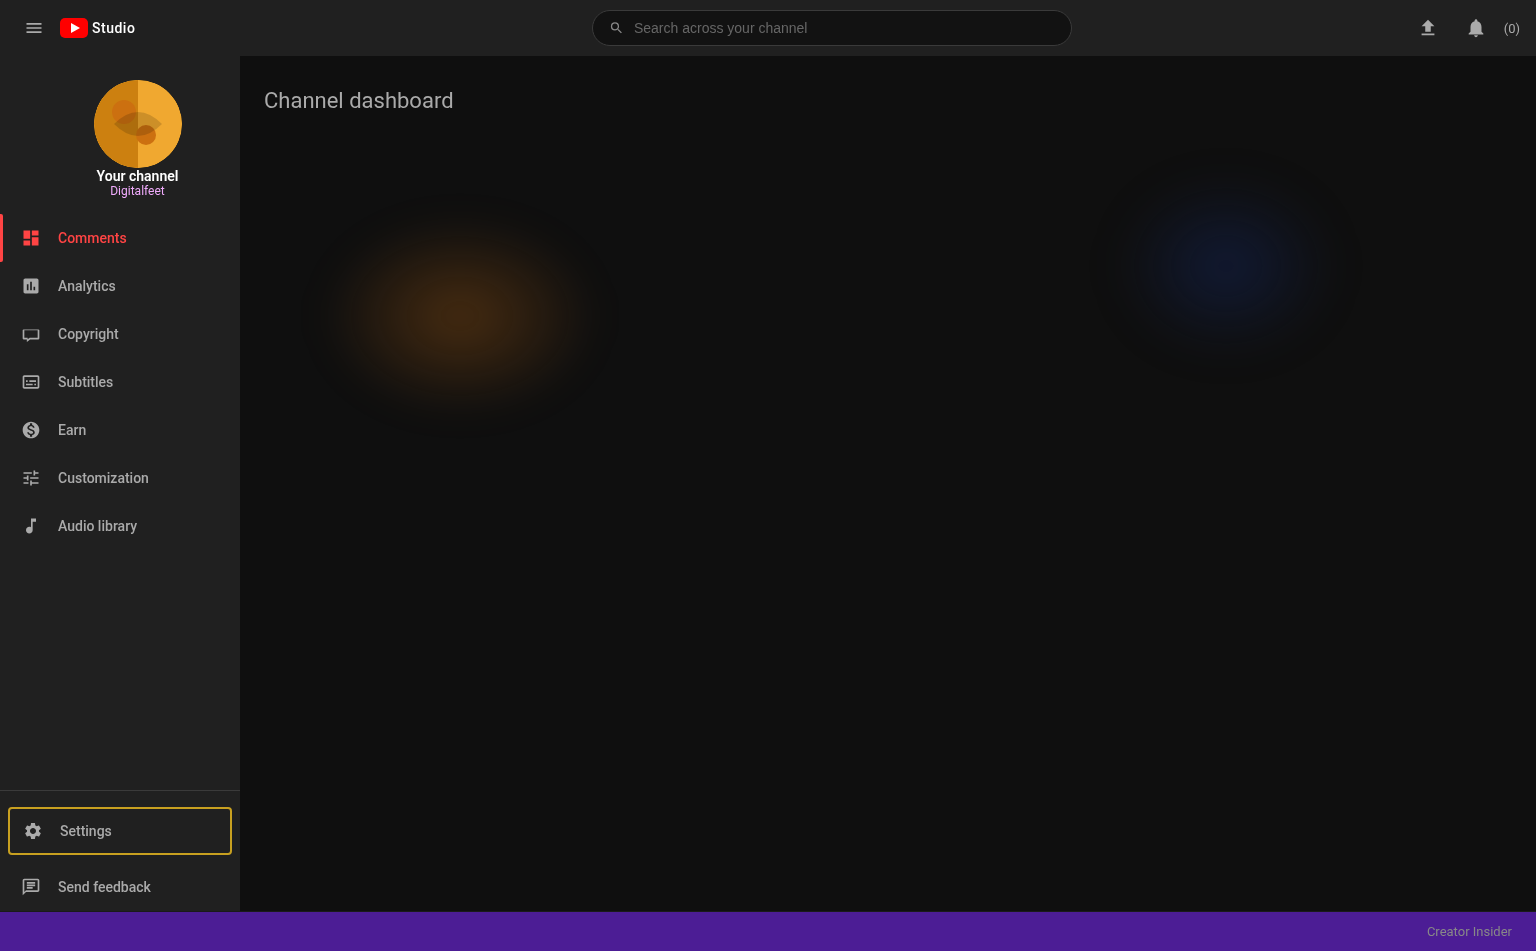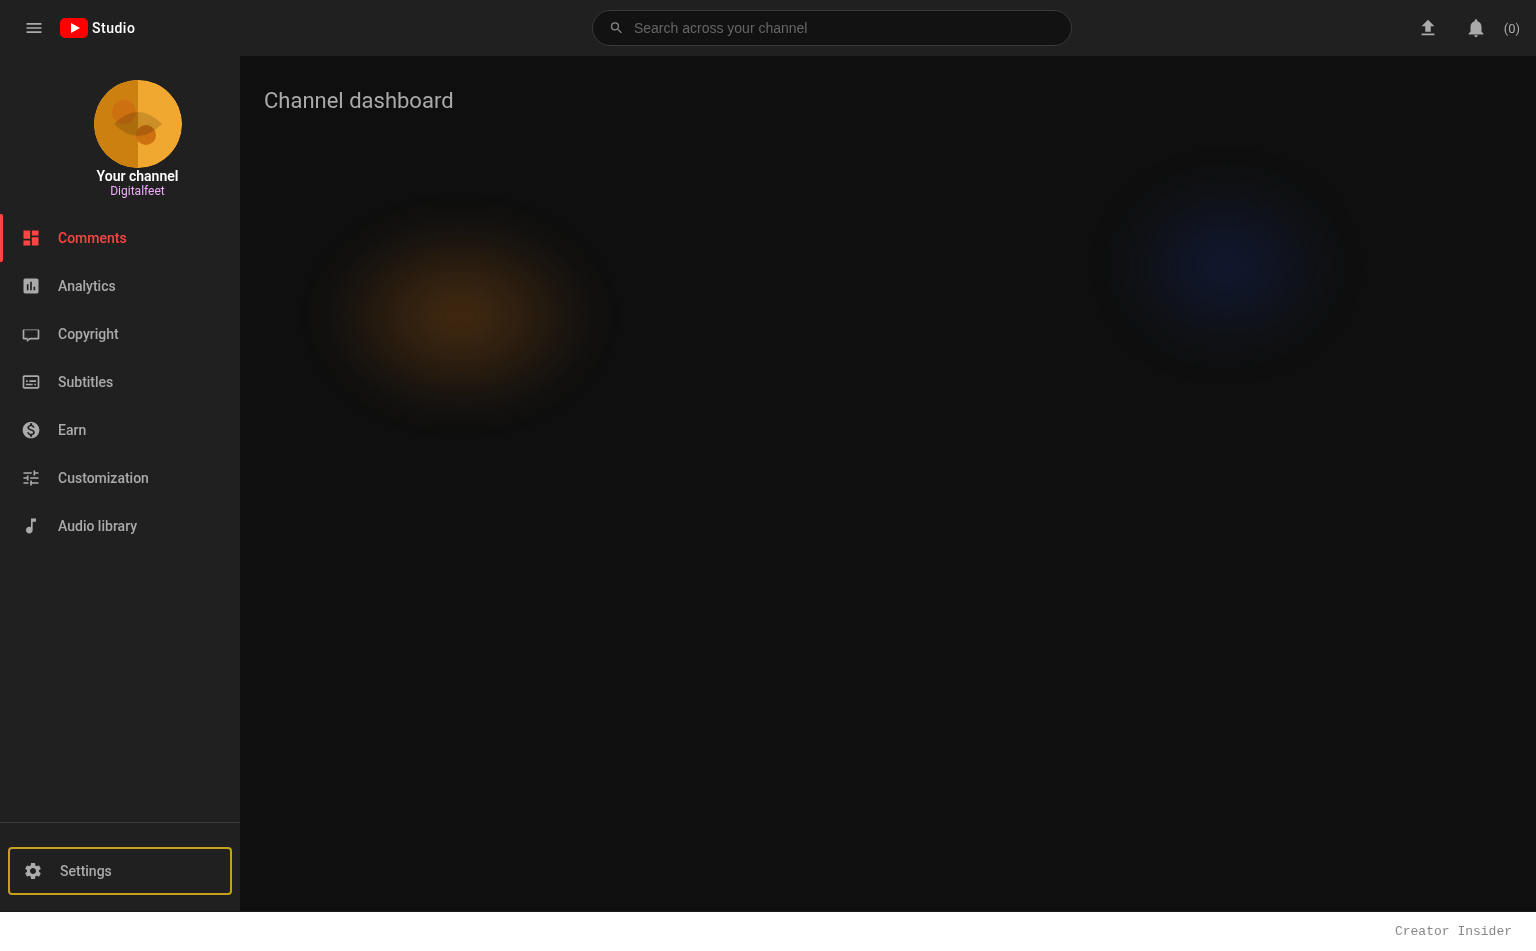--- a/index.html
+++ b/index.html
@@ -244,28 +244,27 @@
       width: 220px;
       height: 180px;
       background: radial-gradient(ellipse at center, rgba(20,40,100,0.45) 0%, rgba(0,0,0,0) 70%);
       filter: blur(20px);
       border-radius: 50%;
     }
 
     
     .footer-bar {
       height: 40px;
-      background: #ffffff;
+      background: #4c1d95;
       display: flex;
       align-items: center;
       justify-content: flex-end;
       padding: 0 24px;
       flex-shrink: 0;
       border-top: 1px solid #1a1a1a;
-      font-family: Liberation Mono, monospace;
     }
     .creator-insider-footer {
       font-size: 13px;
       color: #888;
     }
   </style>
 </head>
 <body>
 
 <div class="header">
@@ -391,29 +390,37 @@
         <span class="nav-icon">
           <svg width="20" height="20" viewBox="0 0 24 24" fill="currentColor">
             <path d="M12 3v10.55c-.59-.34-1.27-.55-2-.55-2.21 0-4 1.79-4 4s1.79 4 4 4 4-1.79 4-4V7h4V3h-6z"></path>
           </svg>
         </span>
         <span class="nav-label">Audio library</span>
       </div>
     </nav>
 
     <div class="sidebar-bottom">
-      <div class="nav-item settings-highlighted" style="border: 2px solid #c8a020; border-radius:4px; margin: 16px 8px; padding: 0 12px;">
+      <div class="nav-item settings-highlighted" style="border: 2px solid #c8a020; border-radius:4px; margin: 8px 8px; padding: 0 12px;">
         <span class="nav-icon">
           <svg width="20" height="20" viewBox="0 0 24 24" fill="currentColor">
             <path d="M19.14 12.94c.04-.3.06-.61.06-.94 0-.32-.02-.64-.07-.94l2.03-1.58c.18-.14.23-.41.12-.61l-1.92-3.32c-.12-.22-.37-.29-.59-.22l-2.39.96c-.5-.38-1.03-.7-1.62-.94l-.36-2.54c-.04-.24-.24-.41-.48-.41h-3.84c-.24 0-.43.17-.47.41l-.36 2.54c-.59.24-1.13.57-1.62.94l-2.39-.96c-.22-.08-.47 0-.59.22L2.74 8.87c-.12.21-.08.47.12.61l2.03 1.58c-.05.3-.09.63-.09.94s.02.64.07.94l-2.03 1.58c-.18.14-.23.41-.12.61l1.92 3.32c.12.22.37.29.59.22l2.39-.96c.5.38 1.03.7 1.62.94l.36 2.54c.05.24.24.41.48.41h3.84c.24 0 .44-.17.47-.41l.36-2.54c.59-.24 1.13-.56 1.62-.94l2.39.96c.22.08.47 0 .59-.22l1.92-3.32c.12-.22.07-.47-.12-.61l-2.01-1.58zM12 15.6c-1.98 0-3.6-1.62-3.6-3.6s1.62-3.6 3.6-3.6 3.6 1.62 3.6 3.6-1.62 3.6-3.6 3.6z"></path>
           </svg>
         </span>
         <span class="nav-label">Settings</span>
       </div>
 
+      <div class="nav-item">
+        <span class="nav-icon">
+          <svg width="20" height="20" viewBox="0 0 24 24" fill="currentColor">
+            <path d="M20 2H4c-1.1 0-2 .9-2 2v18l4-4h14c1.1 0 2-.9 2-2V4c0-1.1-.9-2-2-2zm0 14H6l-2 2V4h16v12zM7 9h10v2H7zm0 3h7v2H7zm0-6h10v2H7z"></path>
+          </svg>
+        </span>
+        <span class="nav-label">Send feedback</span>
+      </div>
     </div>
   </div>
 
   <div class="main-content">
     <h1 class="page-title">Channel dashboard</h1>
 
     <div class="blurred-area"></div>
     <div class="blurred-area2"></div>
   </div>
 

